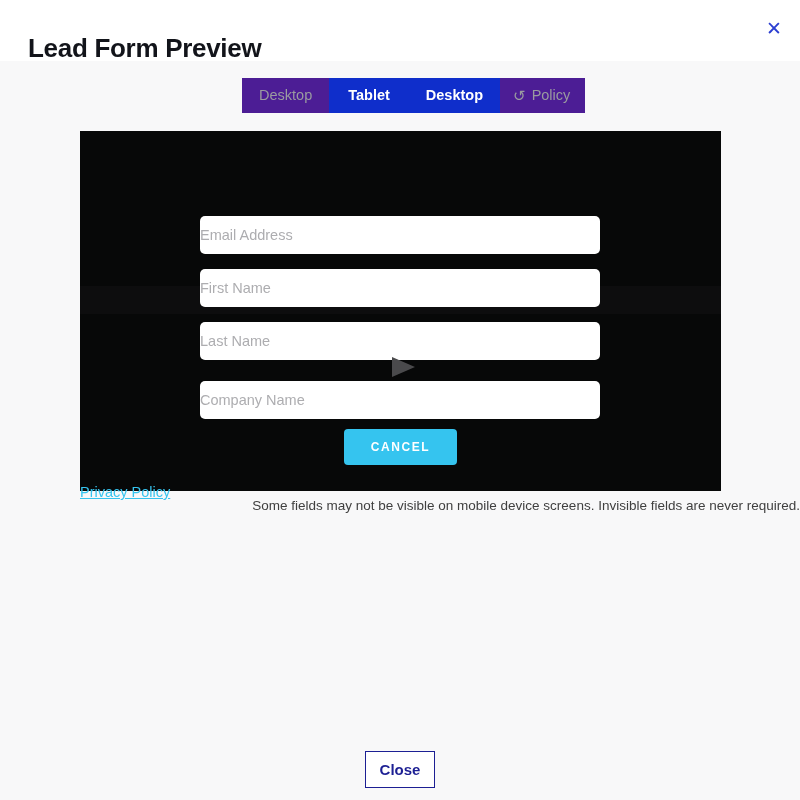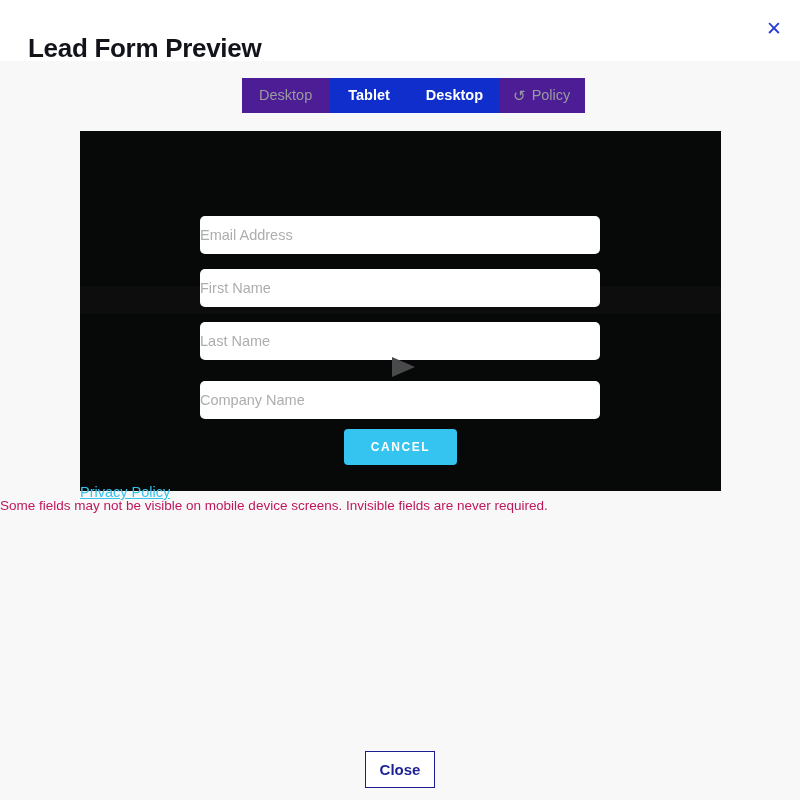--- a/index.html
+++ b/index.html
@@ -201,23 +201,23 @@
     font-family: "Liberation Sans", sans-serif;
     cursor: pointer;
   }
 
   
   .helper-note {
     position: absolute;
     left: 0;
     top: 437px;
     width: 800px;
-    text-align: left;
+    text-align: right;
     font-size: 13.5px;
-    color: #be185d;
+    color: #404040;
     font-family: "Liberation Sans", sans-serif;
   }
 
   
   .modal-footer {
     position: absolute;
     left: 0;
     top: 740px;
     width: 800px;
     height: 60px;

